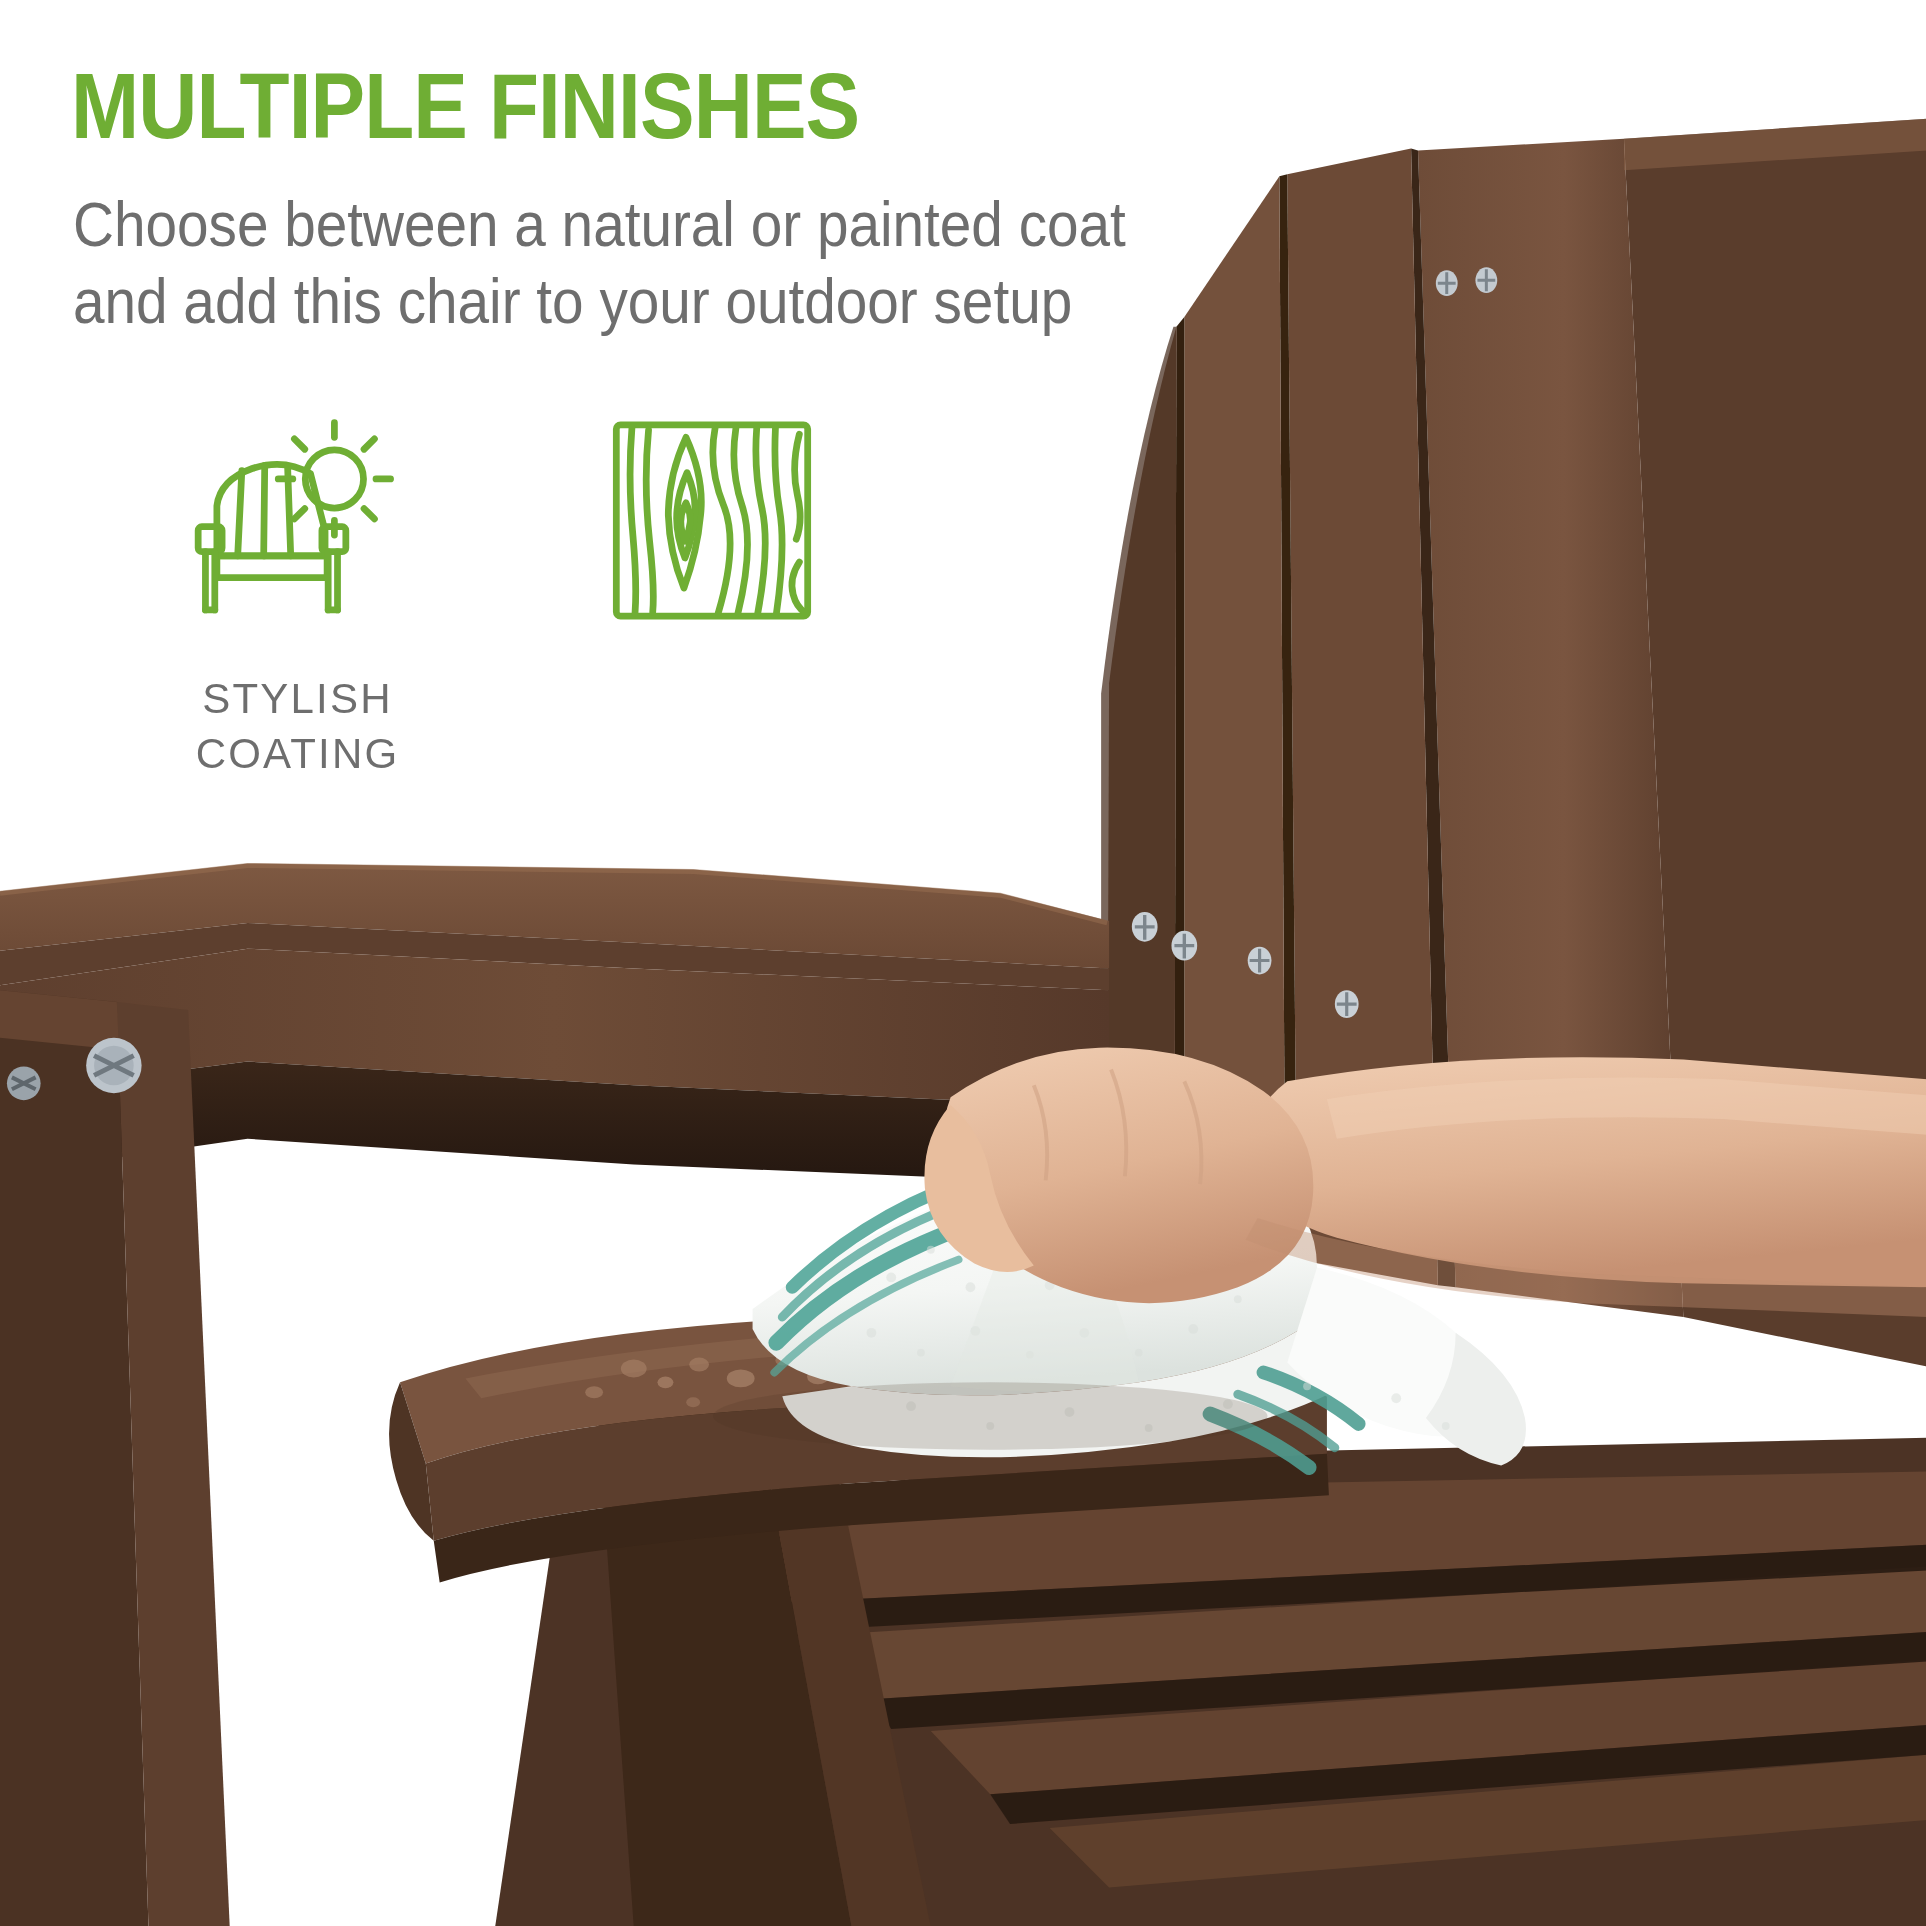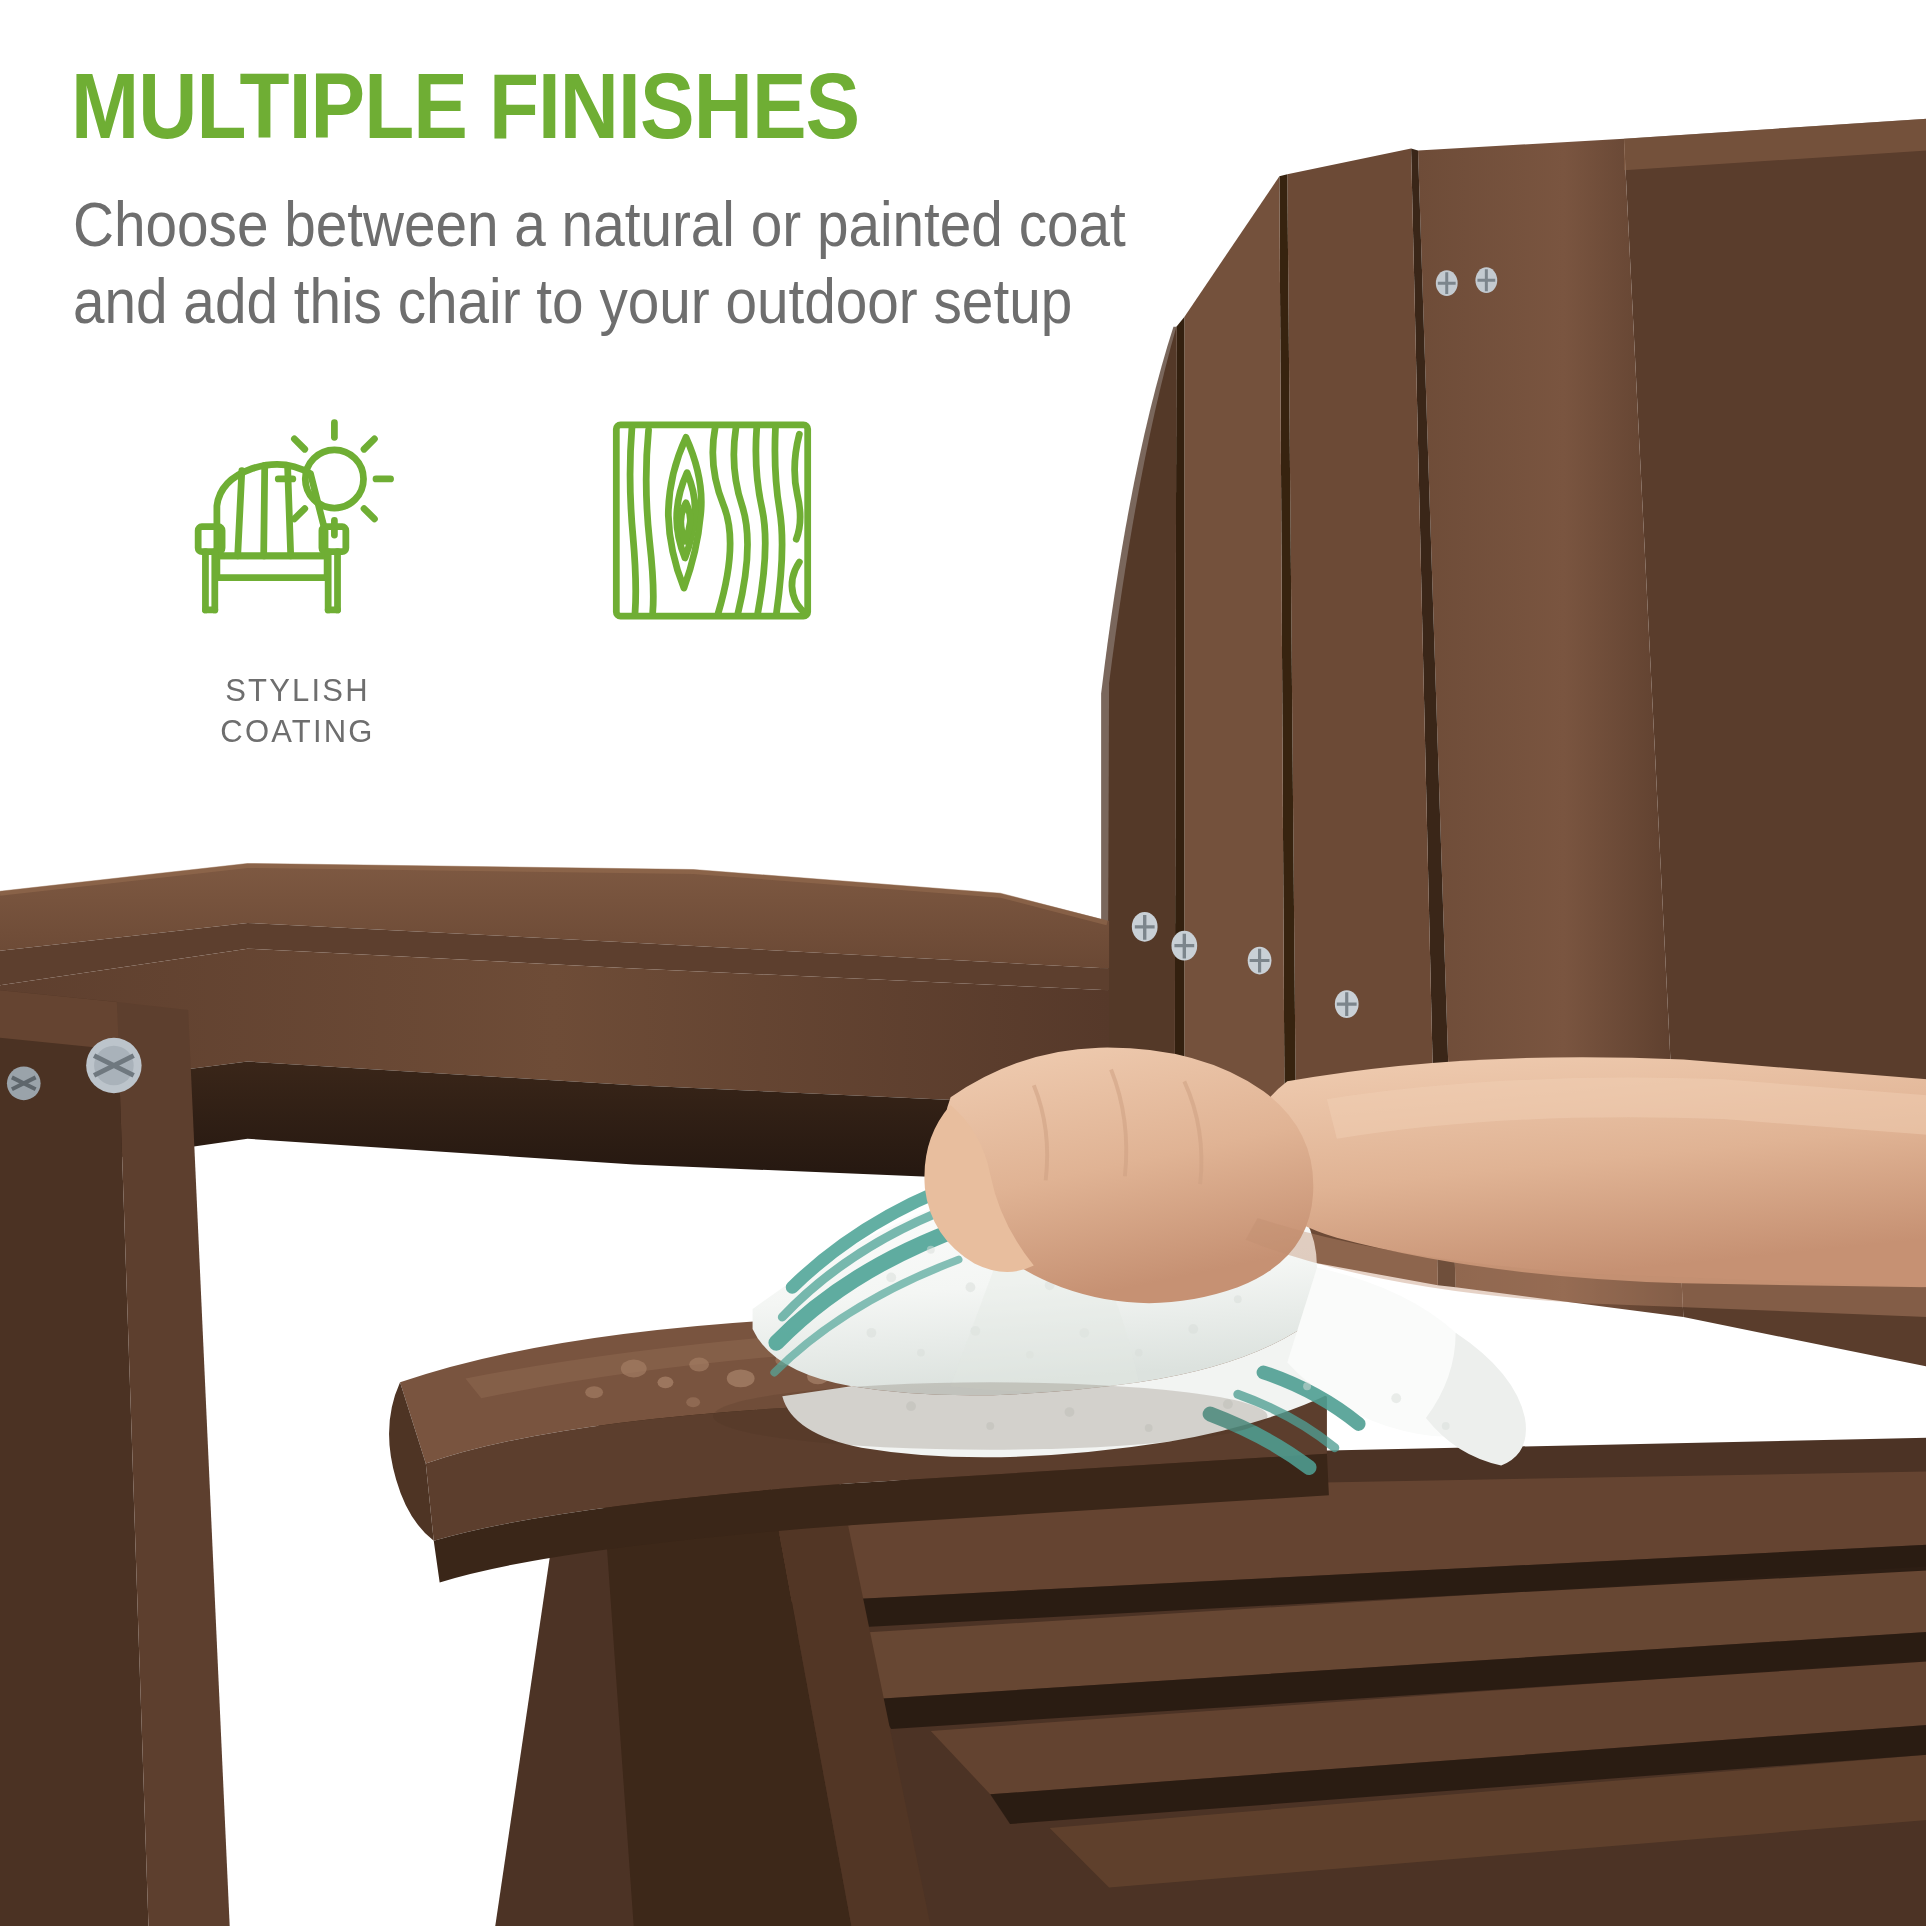--- a/index.html
+++ b/index.html
@@ -25,21 +25,21 @@
     white-space:pre-line;
   }
 
   
   .features{ position:absolute; left:149px; top:414px; display:flex; gap:117px; }
   .feature{ width:297px; display:flex; flex-direction:column; align-items:center; }
   .feature-icon{ width:208px; height:213px; display:flex; align-items:center; justify-content:center; }
   .feature-icon svg{ width:100%; height:100%; display:block; }
   .feature-label{
     margin-top:44px; text-align:center; color:#6E6E6E;
-    font-size:31px; font-weight:400; letter-spacing:2.2px; line-height:1.32;
+    font-size:42px; font-weight:400; letter-spacing:2.2px; line-height:1.32;
     white-space:pre-line;
   }
 
   
   .photo{ position:absolute; left:0; top:0; width:1927px; height:1927px; pointer-events:none; }
   .photo svg{ display:block; width:1927px; height:1927px; }
 </style>
 </head>
 <body>
 

